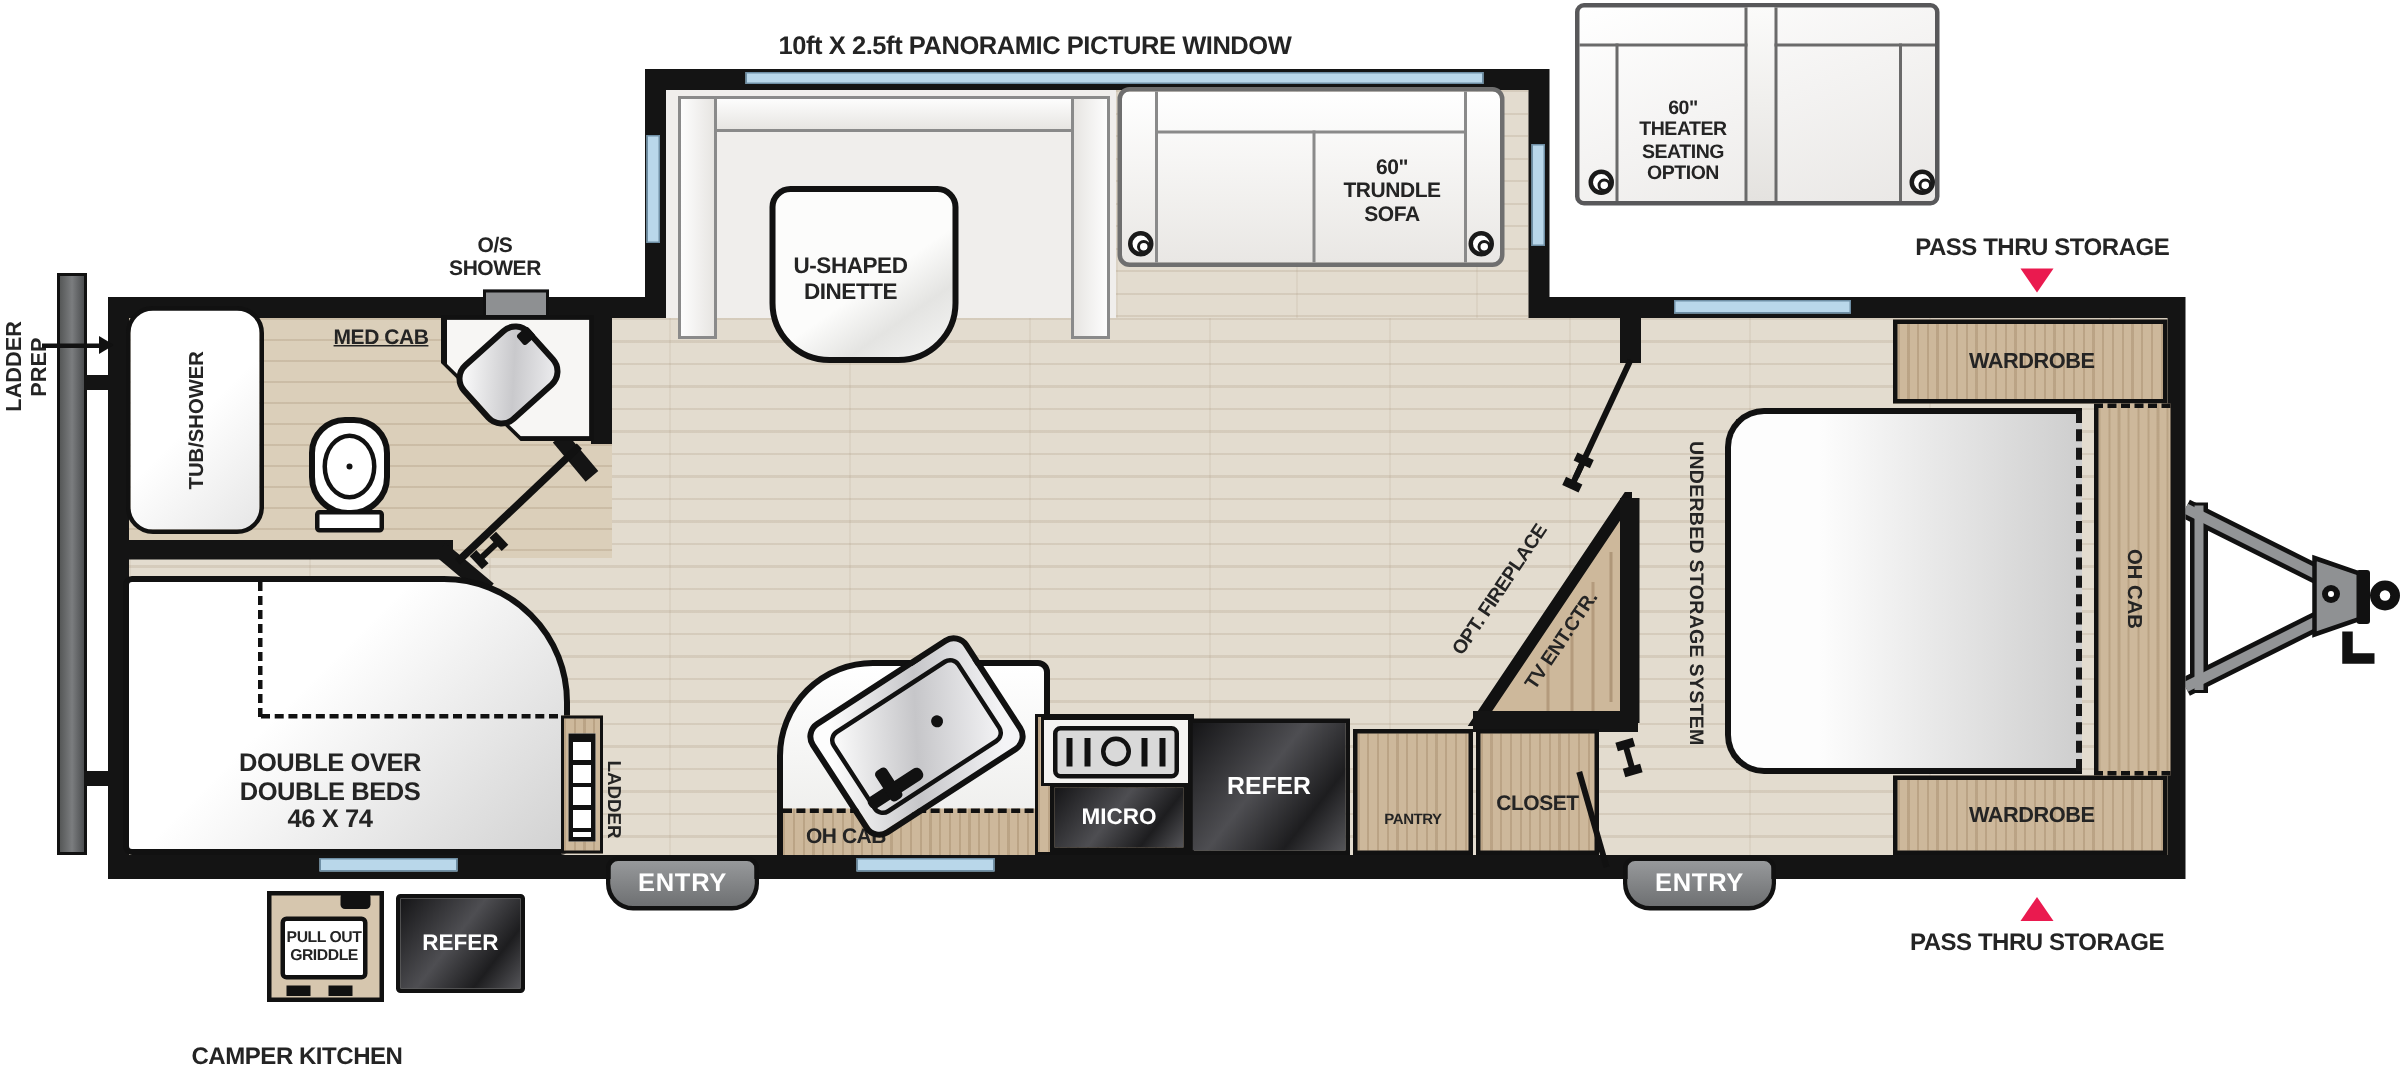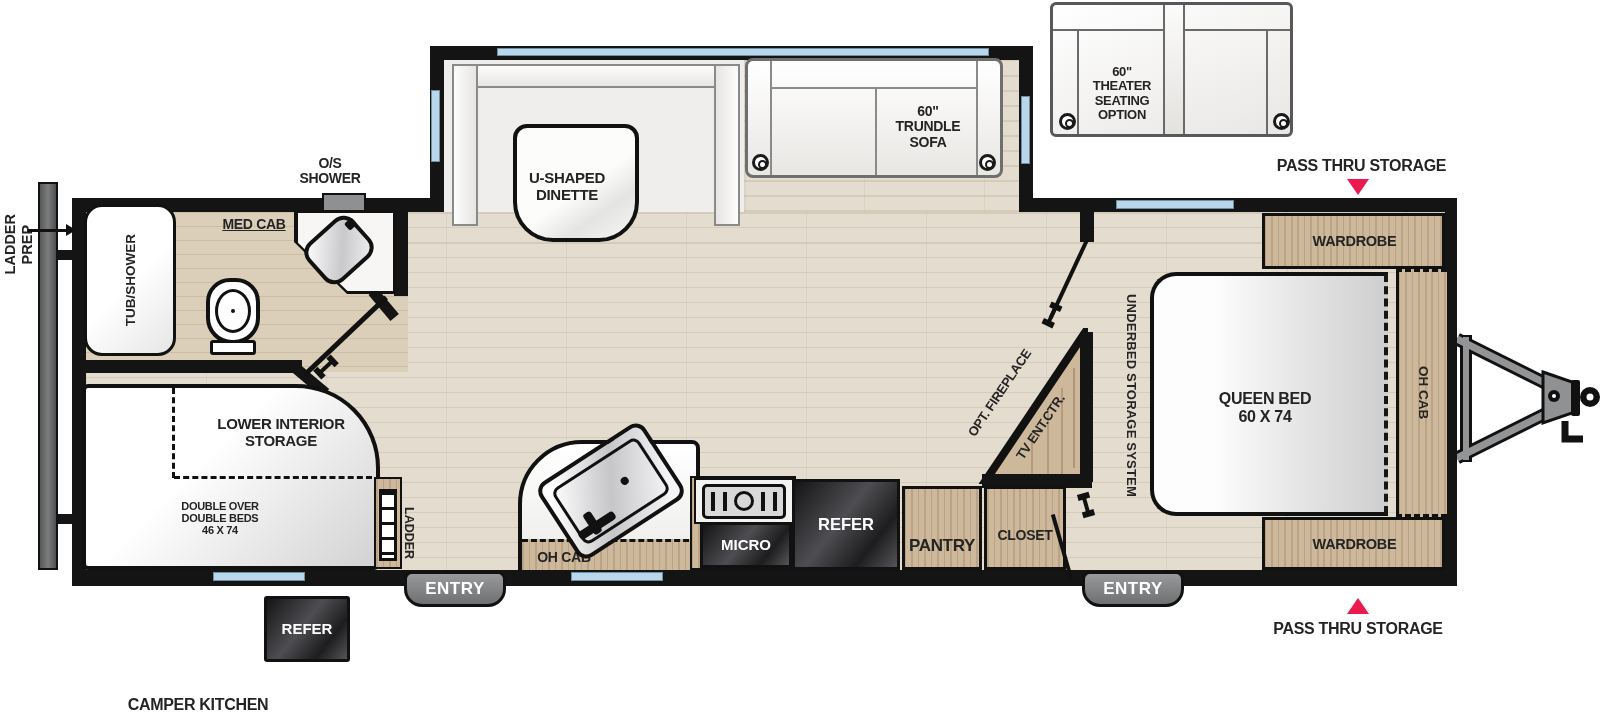--- a/index.html
+++ b/index.html
@@ -26,20 +26,21 @@
   .vtext-up{writing-mode:vertical-rl;transform:rotate(180deg);}
   .flexc{display:flex;align-items:center;justify-content:center;}
   .latch{position:absolute;width:24px;height:14px;}
   .latch div{position:absolute;background:#111;}
 </style>
 </head>
 <body>
 
 <div class="plan">
 
+  <div class="t" style="left:420px;top:22px;width:540px;font-size:17px;">10ft X 2.5ft PANORAMIC PICTURE WINDOW</div>
 
   <div class="abs wall" style="left:72px;top:198px;width:1385px;height:388px;"></div>
 
   <div class="abs wall" style="left:430px;top:46px;width:603px;height:166px;"></div>
   <div class="abs" style="left:444px;top:60px;width:300px;height:152px;background:#f0eeec;"></div>
   <div class="abs floor" style="left:744px;top:60px;width:275px;height:152px;"></div>
   <div class="abs win" style="left:497px;top:48px;width:492px;height:8px;"></div>
   <div class="abs win" style="left:431px;top:90px;width:9px;height:72px;"></div>
   <div class="abs win" style="left:1021px;top:96px;width:9px;height:68px;"></div>
 
@@ -101,22 +102,20 @@
 
   <div class="abs wood" style="left:1262px;top:517px;width:183px;height:53px;border:3.5px solid #111;box-sizing:border-box;"></div>
   <div class="t" style="left:1272px;top:537px;width:165px;font-size:14.5px;">WARDROBE</div>
 
   <div class="abs wood flexc" style="left:1396px;top:269px;width:51px;height:248px;border-left:3px solid #111;border-top:3px dashed #111;border-bottom:3px dashed #111;box-sizing:border-box;">
     <span class="vtext" style="font-weight:bold;font-size:13.5px;color:#242424;">OH CAB</span>
   </div>
 
   <div class="abs" style="left:1150px;top:272px;width:238px;height:244px;background:linear-gradient(90deg,#fdfdfd 25%,#cfcfcf 98%);border:4px solid #111;border-right:none;border-radius:26px 0 0 26px;box-sizing:border-box;"></div>
   <div class="abs" style="left:1384px;top:274px;width:0;height:240px;border-left:4px dashed #161616;"></div>
-  <div class="t" style="left:1160px;top:390px;width:210px;font-size:16px;">QUEEN BED
-60 X 74</div>
 
   <div class="abs flexc" style="left:1118px;top:270px;width:26px;height:250px;">
     <span class="vtext" style="font-weight:bold;font-size:13px;color:#242424;letter-spacing:0.2px;">UNDERBED STORAGE SYSTEM</span>
   </div>
 
   <div class="abs wall" style="left:1080px;top:212px;width:14px;height:30px;"></div>
   <div class="abs" style="left:1085px;top:240px;width:4px;height:86px;background:#111;transform:rotate(25deg);transform-origin:top center;"></div>
   <div class="latch" style="left:1040px;top:308px;transform:rotate(115deg);">
     <div style="left:4px;top:5px;width:16px;height:4px;"></div>
     <div style="left:0;top:1px;width:6px;height:12px;"></div>
@@ -156,21 +155,21 @@
     <div class="abs" style="left:29px;top:4px;width:20px;height:20px;border:3.5px solid #111;border-radius:50%;box-sizing:border-box;"></div>
   </div>
   <div class="abs dark flexc" style="left:700px;top:522px;width:92px;height:46px;border:3px solid #111;box-sizing:border-box;">
     <span class="t" style="position:static;color:#fff;font-size:15px;letter-spacing:0;">MICRO</span>
   </div>
 
   <div class="abs dark flexc" style="left:792px;top:479px;width:108px;height:91px;border:3px solid #111;box-sizing:border-box;">
     <span class="t" style="position:static;color:#fff;font-size:16.5px;letter-spacing:0;">REFER</span>
   </div>
   <div class="abs wood flexc" style="left:902px;top:486px;width:80px;height:84px;border:3px solid #111;box-sizing:border-box;">
-    <span class="t" style="position:static;font-size:17px;margin-top:36px;">PANTRY</span>
+    <span class="t" style="position:static;font-size:10px;margin-top:36px;">PANTRY</span>
   </div>
   <div class="abs wood flexc" style="left:984px;top:486px;width:82px;height:84px;border:3px solid #111;box-sizing:border-box;">
     <span class="t" style="position:static;font-size:14px;margin-top:16px;">CLOSET</span>
   </div>
 
   <div class="abs" style="left:1069px;top:512px;width:4px;height:66px;background:#111;transform:rotate(-16deg);transform-origin:bottom center;"></div>
   <div class="latch" style="left:1074px;top:498px;transform:rotate(74deg);">
     <div style="left:4px;top:5px;width:16px;height:4px;"></div>
     <div style="left:0;top:1px;width:6px;height:12px;"></div>
     <div style="left:18px;top:1px;width:6px;height:12px;"></div>
@@ -207,23 +206,21 @@
   <div class="abs" style="left:330px;top:224px;width:20px;height:4px;background:#111;"></div>
   <div class="abs" style="left:294px;top:210px;width:102px;height:84px;background:#111;clip-path:polygon(0 0,100% 0,100% 100%,52% 100%,0 38%);"></div>
   <div class="abs" style="left:298px;top:213px;width:95px;height:78px;background:#f7f6f4;clip-path:polygon(0 0,100% 0,100% 100%,52% 100%,0 38%);"></div>
   <div class="abs" style="left:308px;top:224px;width:62px;height:52px;transform:rotate(-42deg);background:linear-gradient(135deg,#ffffff,#c9c9cc 55%,#f0f0f2);border:4px solid #111;border-radius:14px;box-sizing:border-box;">
     <div class="abs" style="right:-4px;top:6px;width:10px;height:9px;background:#111;border-radius:2px;"></div>
   </div>
 
   <div class="abs" style="left:82px;top:384px;width:298px;height:186px;background:linear-gradient(135deg,#ffffff 40%,#d2d2d2);border:4px solid #111;border-radius:6px 84px 6px 6px;box-sizing:border-box;"></div>
   <div class="abs" style="left:172px;top:388px;width:0;height:90px;border-left:3px dashed #111;"></div>
   <div class="abs" style="left:174px;top:476px;width:198px;height:0;border-top:3px dashed #111;"></div>
-  <div class="t" style="left:196px;top:416px;width:170px;font-size:15px;">LOWER INTERIOR
-STORAGE</div>
-  <div class="t" style="left:148px;top:500px;width:144px;font-size:11px;text-align:center;">DOUBLE OVER
+  <div class="t" style="left:148px;top:500px;width:144px;font-size:17px;text-align:center;">DOUBLE OVER
 DOUBLE BEDS
 46 X 74</div>
 
   <div class="abs wood" style="left:374px;top:477px;width:28px;height:92px;border:2px solid #111;box-sizing:border-box;"></div>
   <div class="abs" style="left:379px;top:489px;width:18px;height:72px;background-color:#fff;background-image:repeating-linear-gradient(180deg,#111 0 3px,rgba(0,0,0,0) 3px 15px);border:3px solid #111;box-sizing:border-box;"></div>
   <div class="abs flexc" style="left:400px;top:490px;width:18px;height:86px;">
     <span class="vtext" style="font-weight:bold;font-size:12.5px;color:#242424;">LADDER</span>
   </div>
 
   <div class="abs" style="left:38px;top:182px;width:20px;height:388px;background:linear-gradient(90deg,#565858,#7b7d7f,#4c4e50);border:2px solid #111;box-sizing:border-box;"></div>
@@ -236,20 +233,30 @@
   <div class="abs" style="left:28px;top:229px;width:42px;height:3px;background:#111;z-index:5;"></div>
   <div class="abs" style="left:66px;top:224px;width:0;height:0;border-left:10px solid #111;border-top:6px solid transparent;border-bottom:6px solid transparent;z-index:5;"></div>
 
   <div class="abs flexc" style="left:404px;top:571px;width:102px;height:36px;background:linear-gradient(180deg,#97999b,#6e7072);border:3px solid #111;border-radius:8px 8px 18px 18px;box-sizing:border-box;z-index:6;">
     <span class="t" style="position:static;color:#fff;font-size:17px;letter-spacing:0.5px;">ENTRY</span>
   </div>
   <div class="abs flexc" style="left:1082px;top:571px;width:102px;height:36px;background:linear-gradient(180deg,#97999b,#6e7072);border:3px solid #111;border-radius:8px 8px 18px 18px;box-sizing:border-box;z-index:6;">
     <span class="t" style="position:static;color:#fff;font-size:17px;letter-spacing:0.5px;">ENTRY</span>
   </div>
 
+  <div class="abs" style="left:178px;top:594px;width:78px;height:74px;background:#d6c6ae;border:3.5px solid #111;box-sizing:border-box;">
+    <div class="abs" style="left:46px;top:-2px;width:20px;height:11px;background:#111;border-radius:3px;"></div>
+    <div class="abs flexc" style="left:6px;top:14px;width:58px;height:42px;background:#fff;border:3px solid #111;border-radius:4px;box-sizing:border-box;">
+      <span class="t" style="position:static;font-size:10.5px;">PULL OUT
+GRIDDLE</span>
+    </div>
+    <div class="abs" style="left:10px;top:60px;width:16px;height:7px;background:#111;"></div>
+    <div class="abs" style="left:38px;top:60px;width:16px;height:7px;"></div>
+    <div class="abs" style="left:38px;top:60px;width:16px;height:7px;background:#111;"></div>
+  </div>
   <div class="abs dark flexc" style="left:264px;top:596px;width:86px;height:66px;border:3.5px solid #111;border-radius:3px;box-sizing:border-box;">
     <span class="t" style="position:static;color:#fff;font-size:15px;letter-spacing:0;">REFER</span>
   </div>
   <div class="t" style="left:106px;top:696px;width:184px;font-size:16px;">CAMPER KITCHEN</div>
 
   <svg class="abs" style="left:1457px;top:323px;" width="145" height="150" viewBox="0 0 145 150">
     <line x1="0" y1="16" x2="92" y2="62" stroke="#111" stroke-width="13"></line>
     <line x1="0" y1="135" x2="92" y2="89" stroke="#111" stroke-width="13"></line>
     <line x1="9" y1="12" x2="9" y2="139" stroke="#111" stroke-width="12"></line>
     <line x1="0" y1="16" x2="92" y2="62" stroke="#929496" stroke-width="7"></line>

